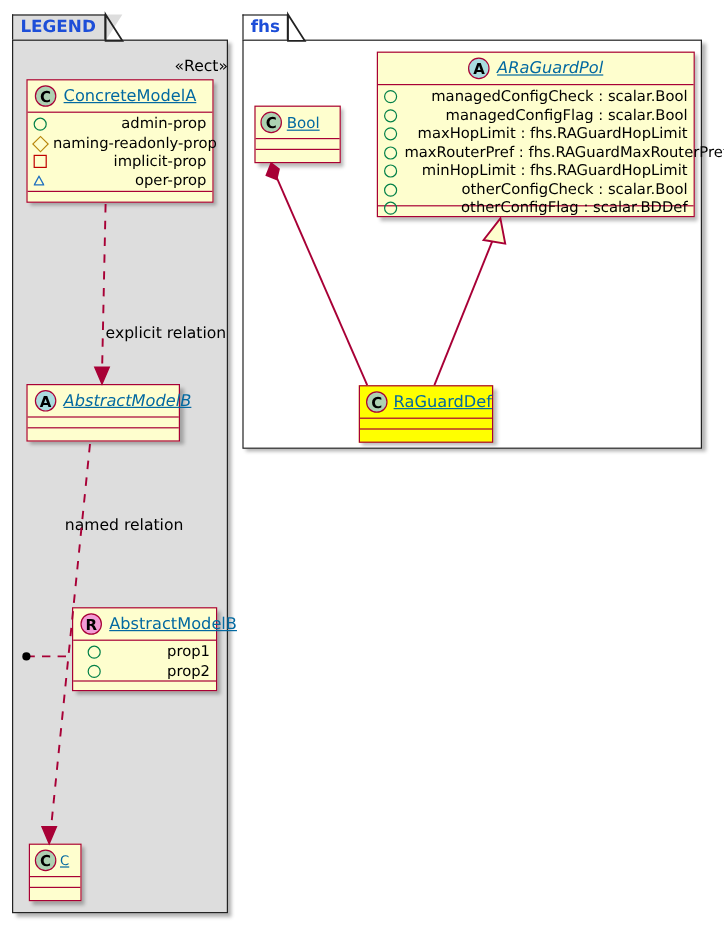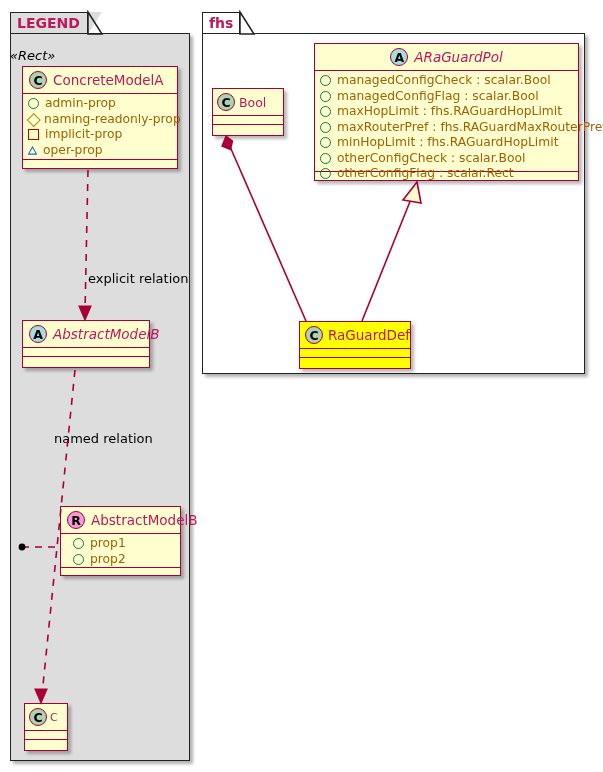--- a/index.html
+++ b/index.html
@@ -6,49 +6,49 @@
   body{width:603px;height:772px;position:relative;overflow:hidden;
        font-family:"DejaVu Sans","Liberation Sans",sans-serif;}
   #canvas{position:absolute;left:0;top:0;width:603px;height:772px;}
   svg.wires{position:absolute;left:0;top:0;width:603px;height:772px;pointer-events:none;}
 
   
   .pkg{position:absolute;box-sizing:border-box;border:1.5px solid #222222;
        box-shadow:3px 3px 3px rgba(0,0,0,0.30);}
   .pkg-tab{position:absolute;box-sizing:border-box;border:1.5px solid #222222;
        border-bottom:none;height:22px;line-height:20px;padding:0 7px 0 6px;
-       font-size:14px;font-weight:bold;color:#be185d;}
+       font-size:14px;font-weight:bold;color:#1d4ed8;}
   .tab-fold{position:absolute;width:0;height:0;}
 
   
   .cls{position:absolute;box-sizing:border-box;border:1.5px solid #A80036;
        background:#FEFECE;box-shadow:3px 3px 3px rgba(0,0,0,0.28);}
   .cls.hl{background:#FFFF00;}
   .cls-hdr{position:relative;box-sizing:border-box;border-bottom:1.5px solid #A80036;
        display:flex;align-items:center;justify-content:center;gap:6px;
        padding:3px 6px;min-height:25px;}
   .cls-hdr.left{justify-content:flex-start;}
-  .cls-name{font-size:13.5px;color:#be185d;white-space:nowrap;}
+  .cls-name{font-size:13.5px;color:#0369a1;white-space:nowrap;text-decoration:underline;}
   .cls-name.abs{font-style:italic;}
   .cls-body{box-sizing:border-box;border-bottom:1.5px solid #A80036;padding:2px 5px 3px 5px;}
   .cls-foot{box-sizing:border-box;height:9px;}
-  .stereo{position:absolute;width:100%;text-align:left;font-size:13px;
-       font-style:italic;color:#000;}
+  .stereo{position:absolute;width:100%;text-align:right;font-size:13px;
+       color:#000;}
 
   
   .badge{width:18px;height:18px;border-radius:50%;display:inline-flex;
        align-items:center;justify-content:center;font-size:12.5px;font-weight:bold;
        color:#000000;flex:0 0 auto;box-sizing:border-box;}
   .badge-C{background:#ADD1B2;border:1.2px solid #A80036;}
   .badge-A{background:#A9DCDF;border:1.2px solid #A80036;}
   .badge-R{background:#F29CD6;border:1.2px solid #A80036;}
 
   
   .attr{display:flex;align-items:center;gap:6px;height:15.5px;line-height:15.5px;
-        font-size:12.3px;color:#a16207;white-space:nowrap;}
+        font-size:12.3px;color:#000000;white-space:nowrap;justify-content:space-between;}
   .mk{width:9px;height:9px;flex:0 0 auto;position:relative;}
   .mk.circle{border:1.4px solid #038048;border-radius:50%;background:transparent;}
   .mk.square{border:1.4px solid #C00000;background:transparent;}
   .mk.diamond{border:1.4px solid #B8860B;background:transparent;transform:rotate(45deg);
         width:7.5px;height:7.5px;margin-left:.6px;}
   .tri-svg{display:block;}
 
   
   .edge-lbl{position:absolute;font-size:13px;color:#000000;white-space:nowrap;
         background:transparent;}
@@ -175,21 +175,21 @@
       <div class="attr">
         <span class="mk circle"></span>
         <span>minHopLimit : fhs.RAGuardHopLimit</span>
       </div>
       <div class="attr">
         <span class="mk circle"></span>
         <span>otherConfigCheck : scalar.Bool</span>
       </div>
       <div class="attr">
         <span class="mk circle"></span>
-        <span>otherConfigFlag : scalar.Rect</span>
+        <span>otherConfigFlag : scalar.BDDef</span>
       </div>
     </div>
     <div class="cls-foot"></div>
   </div>
 
   <div class="cls hl" style="left:299px;top:321px;width:112px;height:48px;">
     <div class="cls-hdr left" style="height:27px;padding:3px 5px;gap:5px;">
       <span class="badge badge-C">C</span>
       <span class="cls-name">RaGuardDef</span>
     </div>

